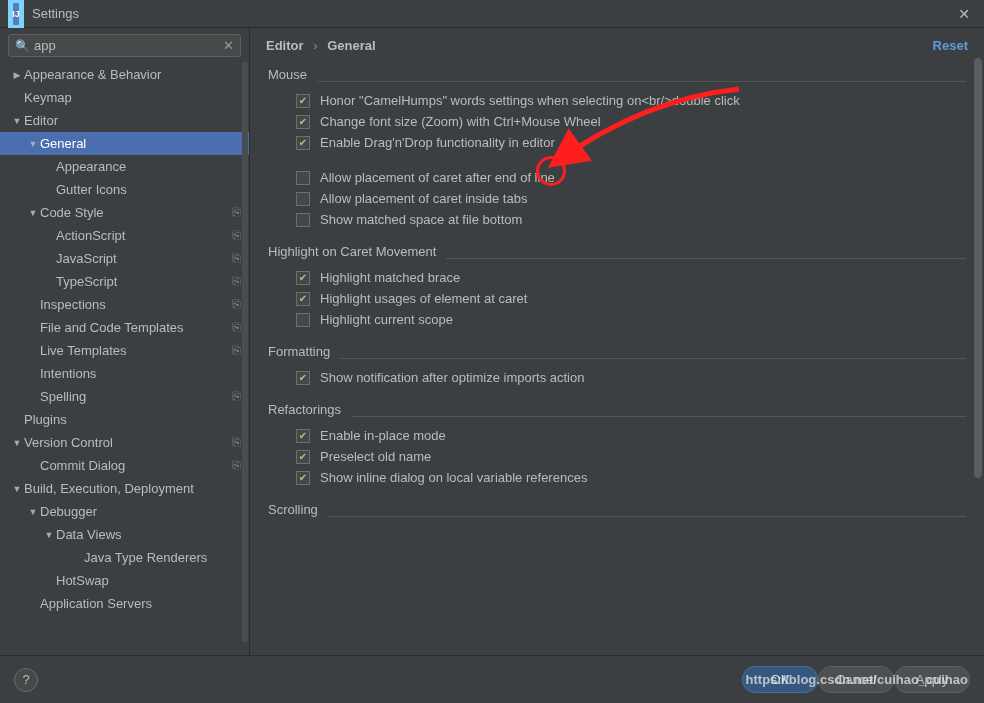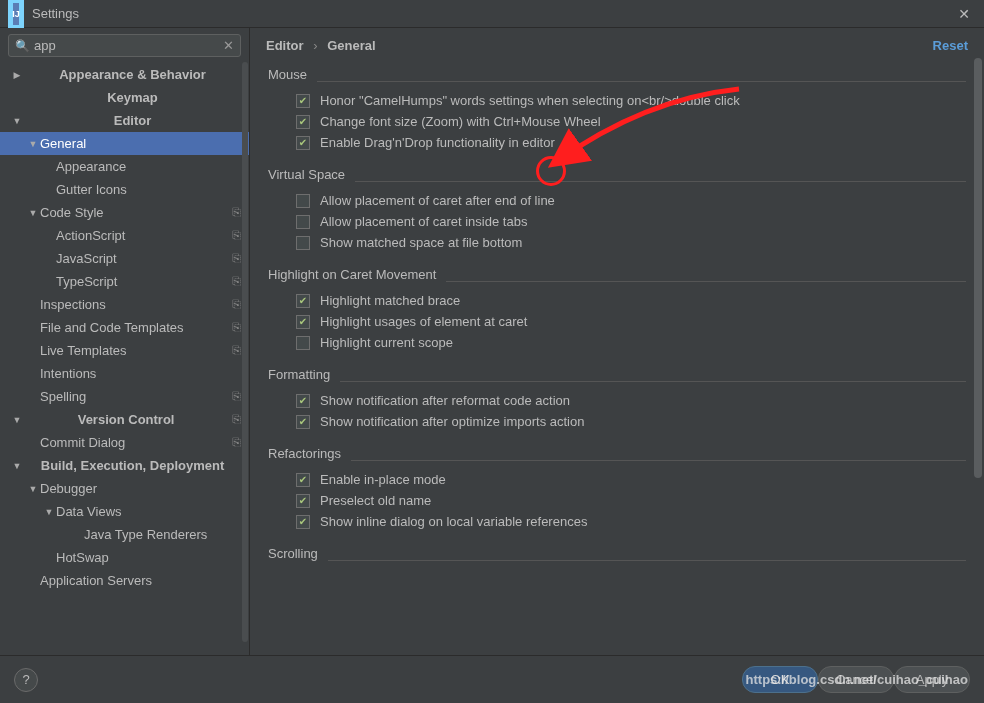--- a/index.html
+++ b/index.html
@@ -89,21 +89,21 @@
   color: #fff;
 }
 .tree-item .arrow {
   width: 14px;
   font-size: 9px;
   color: #aaa;
   display: inline-block;
   text-align: center;
 }
 .tree-item .arrow.none { visibility: hidden; }
-.tree-item.bold > .label { font-weight: bold; text-align: center; }
+.tree-item.bold > .label { font-weight: normal; }
 .tree-item .label { flex: 1; overflow: hidden; text-overflow: ellipsis; }
 .tree-item .badge {
   font-size: 11px;
   color: #888;
   margin-left: 4px;
 }
 .indent-0 { padding-left: 10px; }
 .indent-1 { padding-left: 26px; }
 .indent-2 { padding-left: 42px; }
 .indent-3 { padding-left: 70px; }
@@ -343,20 +343,24 @@
         <div class="tree-item indent-1">
           <span class="arrow none">▶</span>
           <span class="label">Intentions</span>
         </div>
         <div class="tree-item indent-1">
           <span class="arrow none">▶</span>
           <span class="label">Spelling</span>
           <span class="badge">⎘</span>
         </div>
         <div class="tree-item indent-0 bold">
+          <span class="arrow none">▶</span>
+          <span class="label">Plugins</span>
+        </div>
+        <div class="tree-item indent-0 bold">
           <span class="arrow">▼</span>
           <span class="label">Version Control</span>
           <span class="badge">⎘</span>
         </div>
         <div class="tree-item indent-1">
           <span class="arrow none">▶</span>
           <span class="label">Commit Dialog</span>
           <span class="badge">⎘</span>
         </div>
         <div class="tree-item indent-0 bold">
@@ -411,24 +415,20 @@
           <div class="opt">
             <span class="cb checked"></span>
             <span class="lbl">Change font size (Zoom) with Ctrl+Mouse Wheel</span>
           </div>
           <div class="opt">
             <span class="cb checked"></span>
             <span class="lbl">Enable Drag'n'Drop functionality in editor</span>
           </div>
         </div>
         <div class="section">
-          <div class="section-title">
-            <span>Virtual Space</span>
-            <span class="line"></span>
-          </div>
           <div class="opt">
             <span class="cb"></span>
             <span class="lbl">Allow placement of caret after end of line</span>
           </div>
           <div class="opt">
             <span class="cb"></span>
             <span class="lbl">Allow placement of caret inside tabs</span>
           </div>
           <div class="opt">
             <span class="cb"></span>
@@ -450,24 +450,20 @@
           </div>
           <div class="opt">
             <span class="cb"></span>
             <span class="lbl">Highlight current scope</span>
           </div>
         </div>
         <div class="section">
           <div class="section-title">
             <span>Formatting</span>
             <span class="line"></span>
-          </div>
-          <div class="opt">
-            <span class="cb checked"></span>
-            <span class="lbl">Show notification after reformat code action</span>
           </div>
           <div class="opt">
             <span class="cb checked"></span>
             <span class="lbl">Show notification after optimize imports action</span>
           </div>
         </div>
         <div class="section">
           <div class="section-title">
             <span>Refactorings</span>
             <span class="line"></span>

